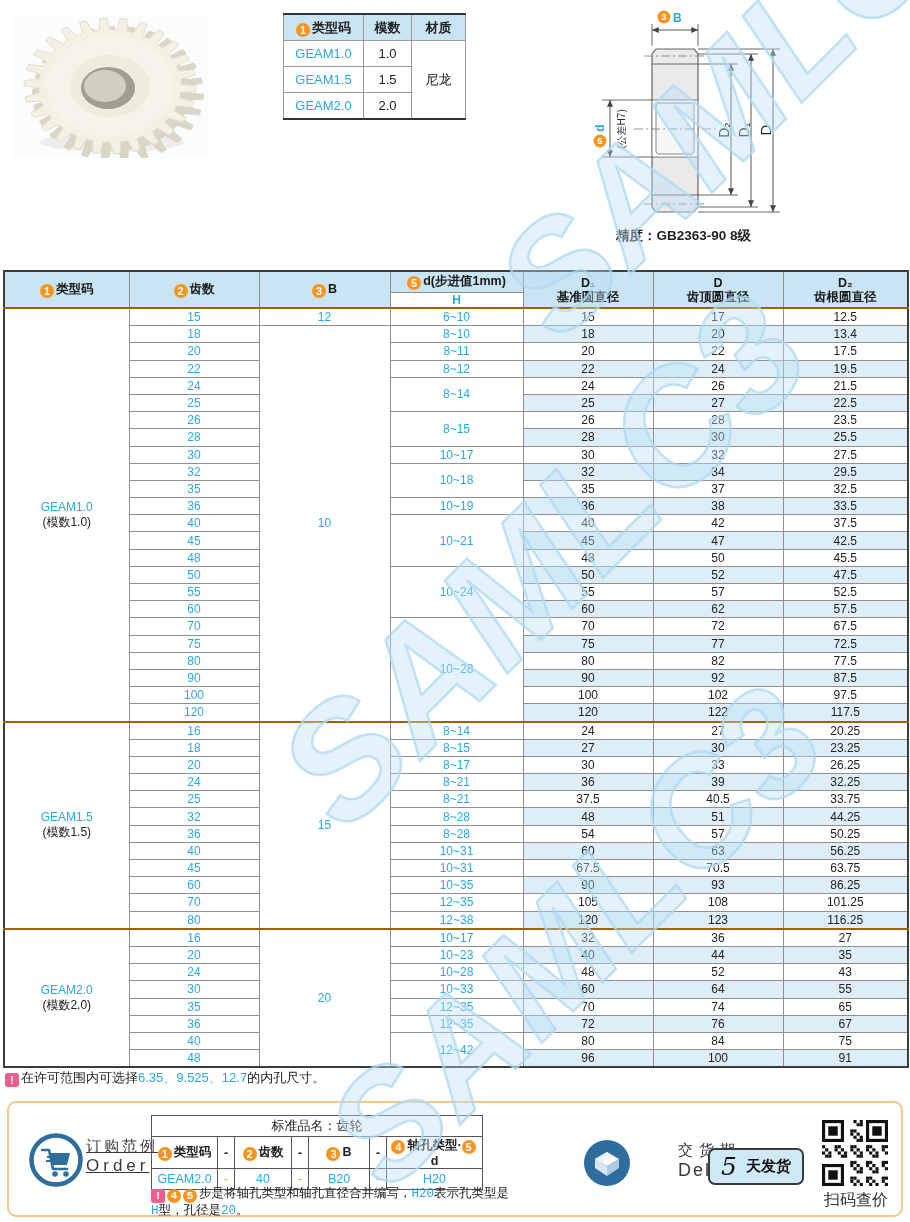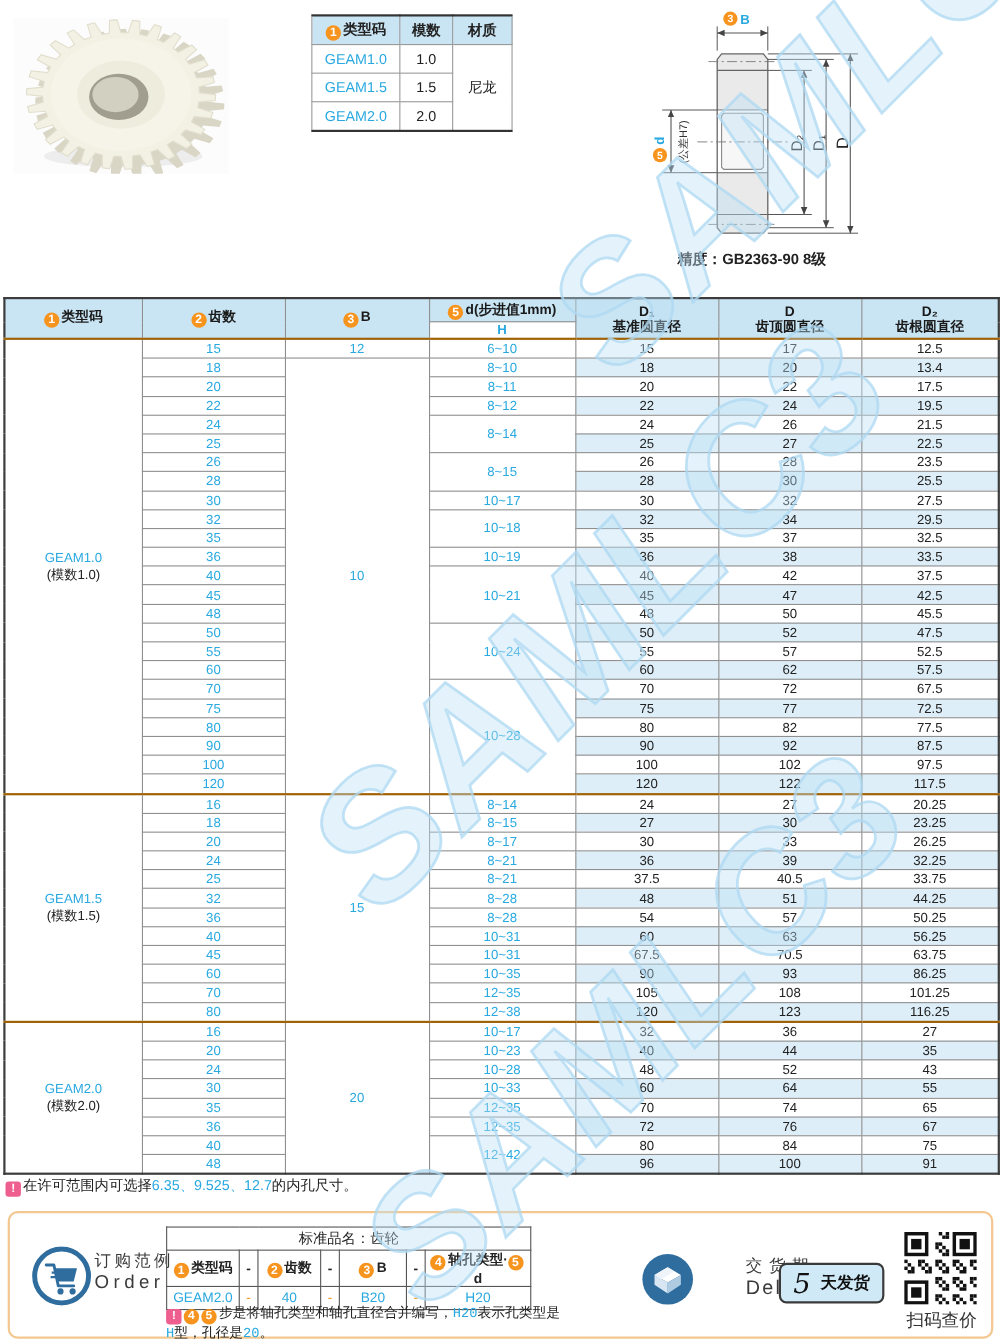--- a/index.html
+++ b/index.html
@@ -35,21 +35,21 @@
   .main-table td{font-size:12px;height:16.2px;background:#fff;}
   .main-table td.stripe{background:#ddeef8;}
   .main-table td.code-cell{font-size:12px;line-height:15px;background:#fff;}
   .main-table .sec-start td{border-top:2px solid #a16207;text-align:center;}
   
   .footnote{position:absolute;left:5px;top:1069px;font-size:13px;z-index:2;}
   
   .order-box{position:absolute;left:7px;top:1101px;width:892px;height:112px;border:2px solid #f3c78f;
       border-radius:9px;background:#fff;z-index:2;}
   .icon-circle{position:absolute;}
-  .order-caption{position:absolute;left:77px;top:34px;color:#3a3a3a;}
+  .order-caption{position:absolute;left:77px;top:34px;color:#3a3a3a;text-decoration:underline;}
   .order-caption .l1{font-size:15px;letter-spacing:3px;}
   .order-caption .l2{font-size:17px;letter-spacing:4px;font-family:"Liberation Sans",sans-serif;}
   .order-table{position:absolute;left:142px;top:12px;border-collapse:collapse;table-layout:fixed;}
   .order-table td{border:1px solid #555;text-align:center;font-size:12.5px;padding:0 1px;height:20px;}
   .order-table .ot-title{height:20px;font-size:13px;}
   .order-table .ot-h{font-weight:bold;height:22px;}
   .order-note{position:absolute;left:142px;top:83px;width:360px;font-size:12.5px;line-height:17px;color:#222;font-family:Liberation Mono, monospace;}
   .dlv-caption{position:absolute;left:627px;top:38px;color:#3a3a3a;margin-left:42px;}
   .dlv-caption .l1{font-size:15px;letter-spacing:6px;}
   .dlv-caption .l2{font-size:18px;letter-spacing:2px;}

